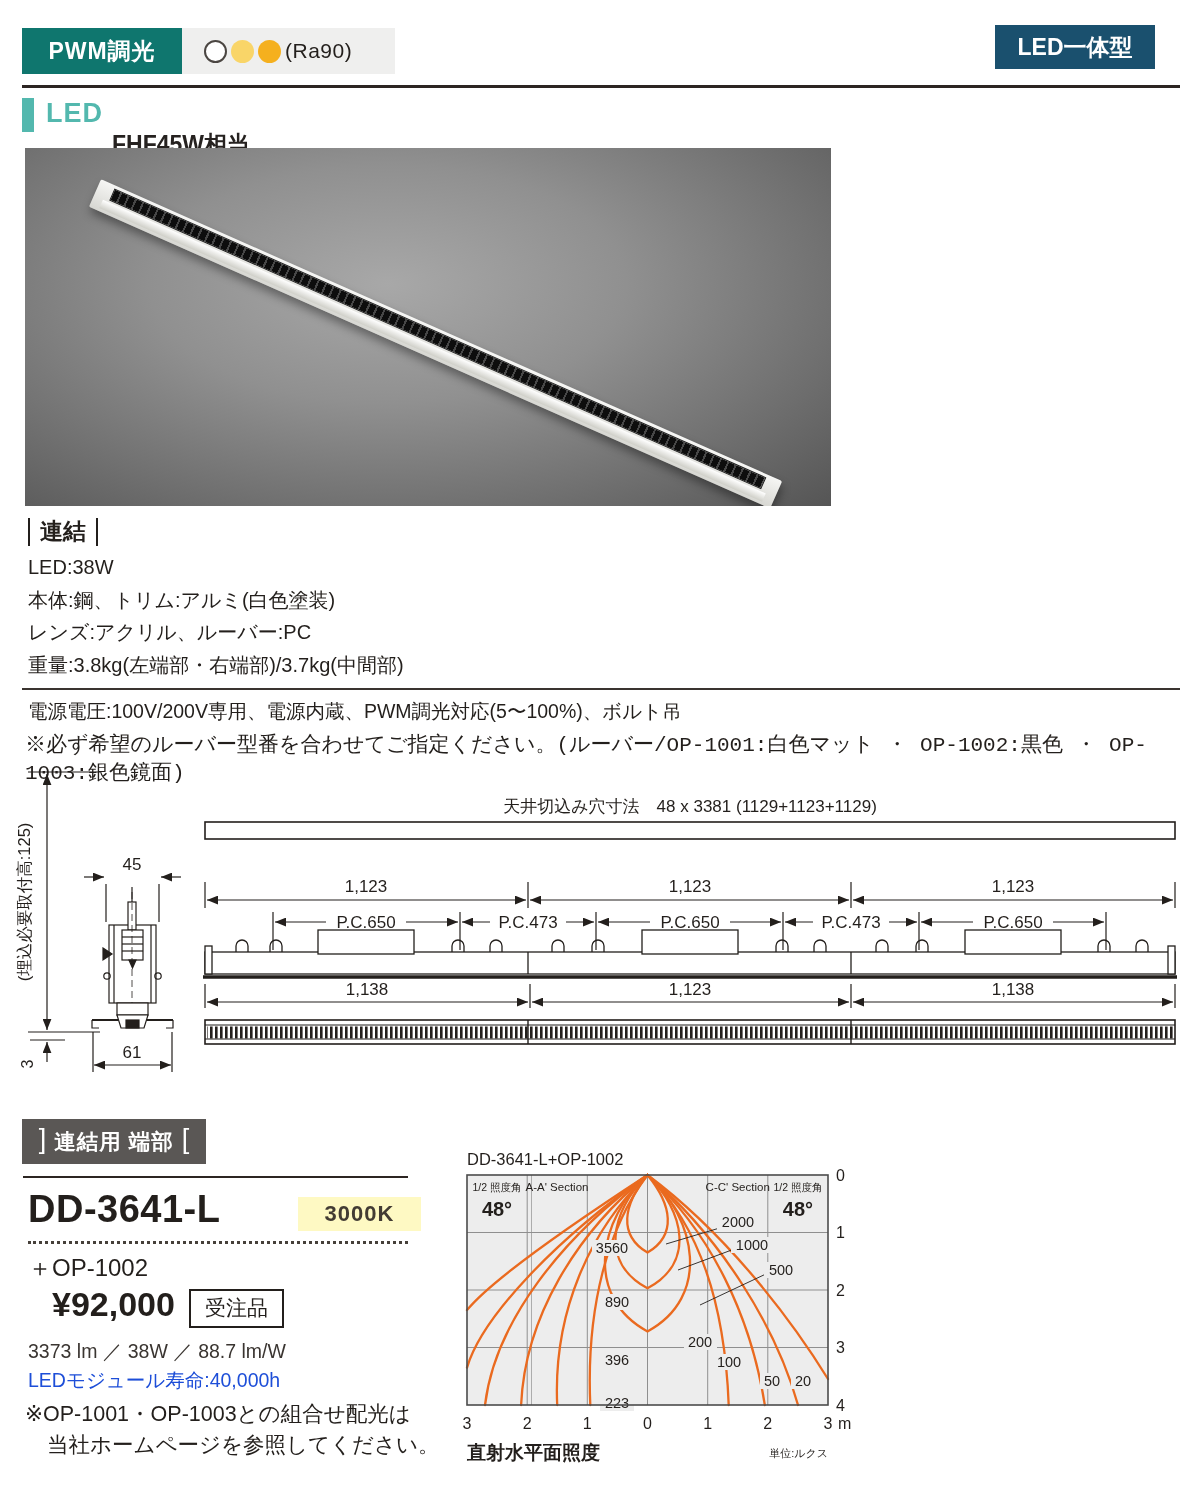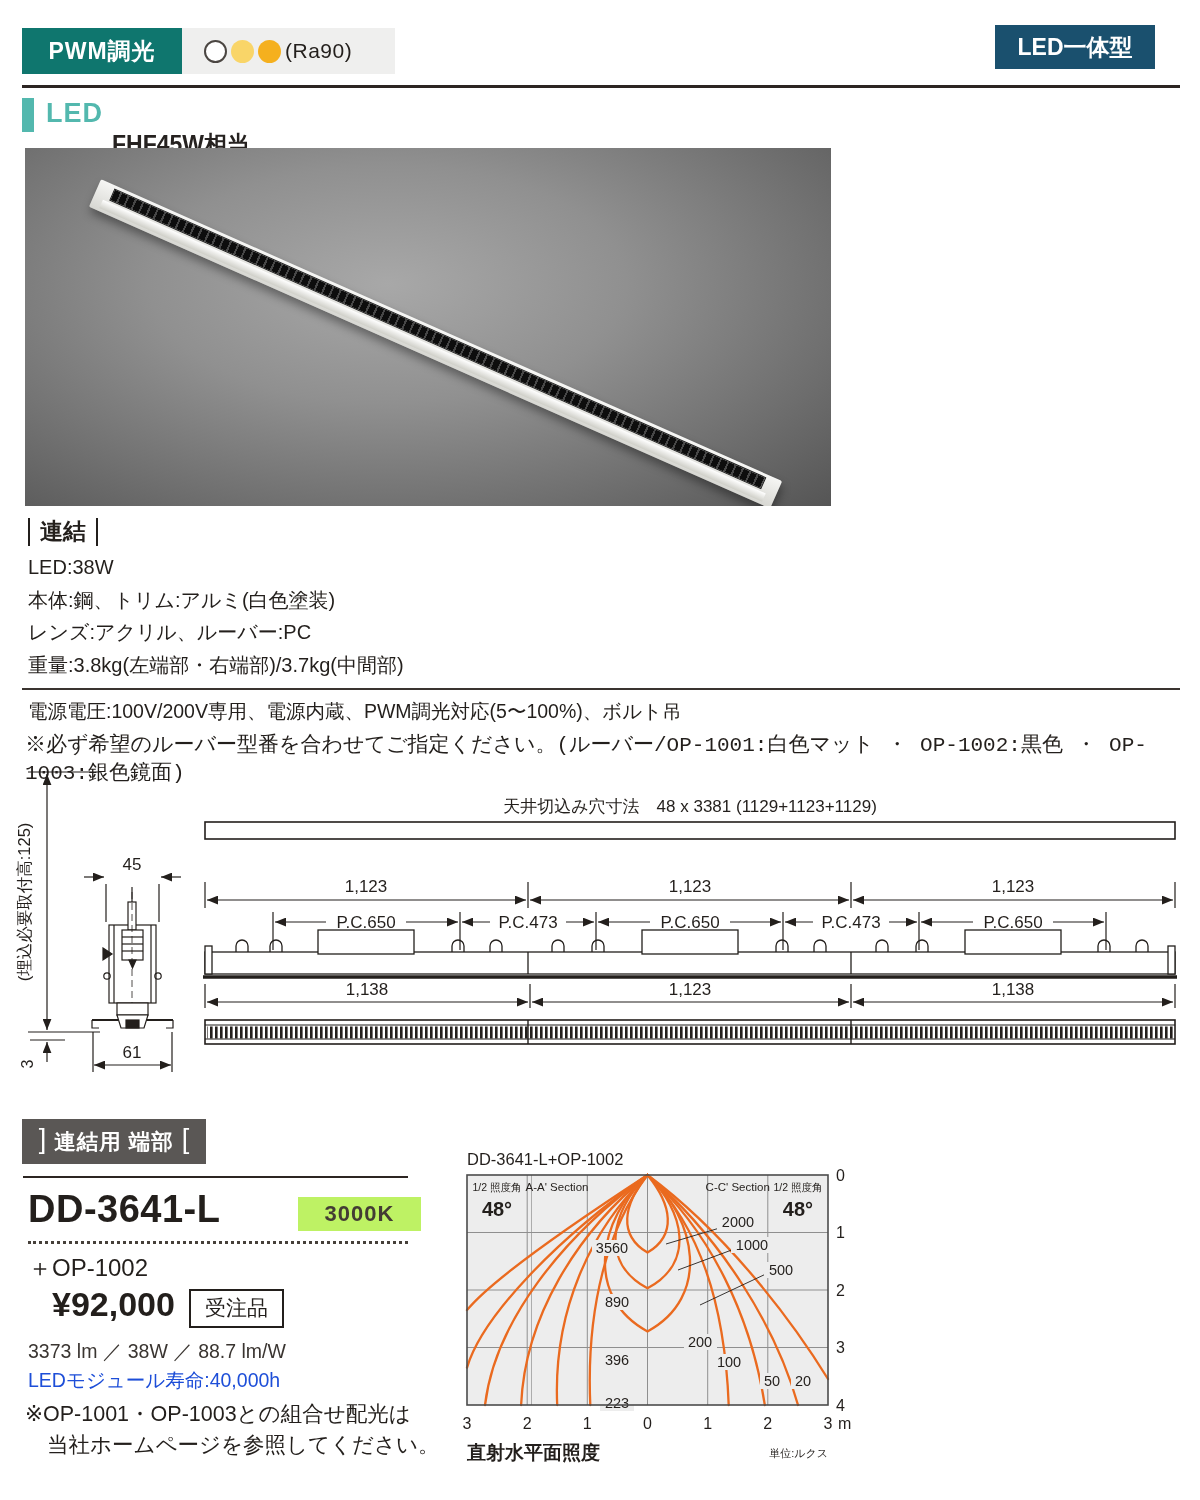--- a/index.html
+++ b/index.html
@@ -50,21 +50,21 @@
   .note-line { position:absolute; left:25px; top:730px; font-size:21px;font-family:Liberation Mono, monospace; }
 
   
   .badge-series { position:absolute; left:22px; top:1119px; width:184px; height:45px;
     background:#5a5755; color:#fff; display:flex; align-items:center; justify-content:center; gap:8px; }
   .badge-series .brk { font-size:27px; font-weight:400; position:relative; top:-2px; }
   .badge-series .lbl { font-size:21.5px; font-weight:600; letter-spacing:1px; }
   .rule-series { position:absolute; left:23px; top:1176px; width:385px; height:2px; background:#2c2522; }
   .model { position:absolute; left:28px; top:1188px; font-size:38px; font-weight:800; letter-spacing:0.5px; }
   .badge-temp { position:absolute; left:298px; top:1197px; width:123px; height:34px;
-    background:#bef264; color:#433c34; font-size:22px; font-weight:600;
+    background:#fef9c3; color:#433c34; font-size:22px; font-weight:600;
     display:flex; align-items:center; justify-content:center; letter-spacing:1px; }
   .dotted { position:absolute; left:28px; top:1241px; width:380px; border-top:3px dotted #46403a; }
   .option { position:absolute; left:28px; top:1252px; font-size:24px; }
   .price-row { position:absolute; left:28px; top:1281px; display:flex; align-items:center; gap:14px; }
   .price { font-size:34px; font-weight:800;margin-left:24px; }
   .order-box { border:2.5px solid #231f1c; font-size:21px; font-weight:400; padding:3px 14px 4px;margin-top:8px; }
   .perf { position:absolute; left:28px; top:1338px; font-size:19.5px; color:#3a3531; }
   .life { position:absolute; left:28px; top:1367px; font-size:19.5px; color:#1d4ed8; }
   .note2 { position:absolute; left:25px; top:1399px; font-size:21.5px; line-height:31px; }
   .note2 .ind { padding-left:22px; }

